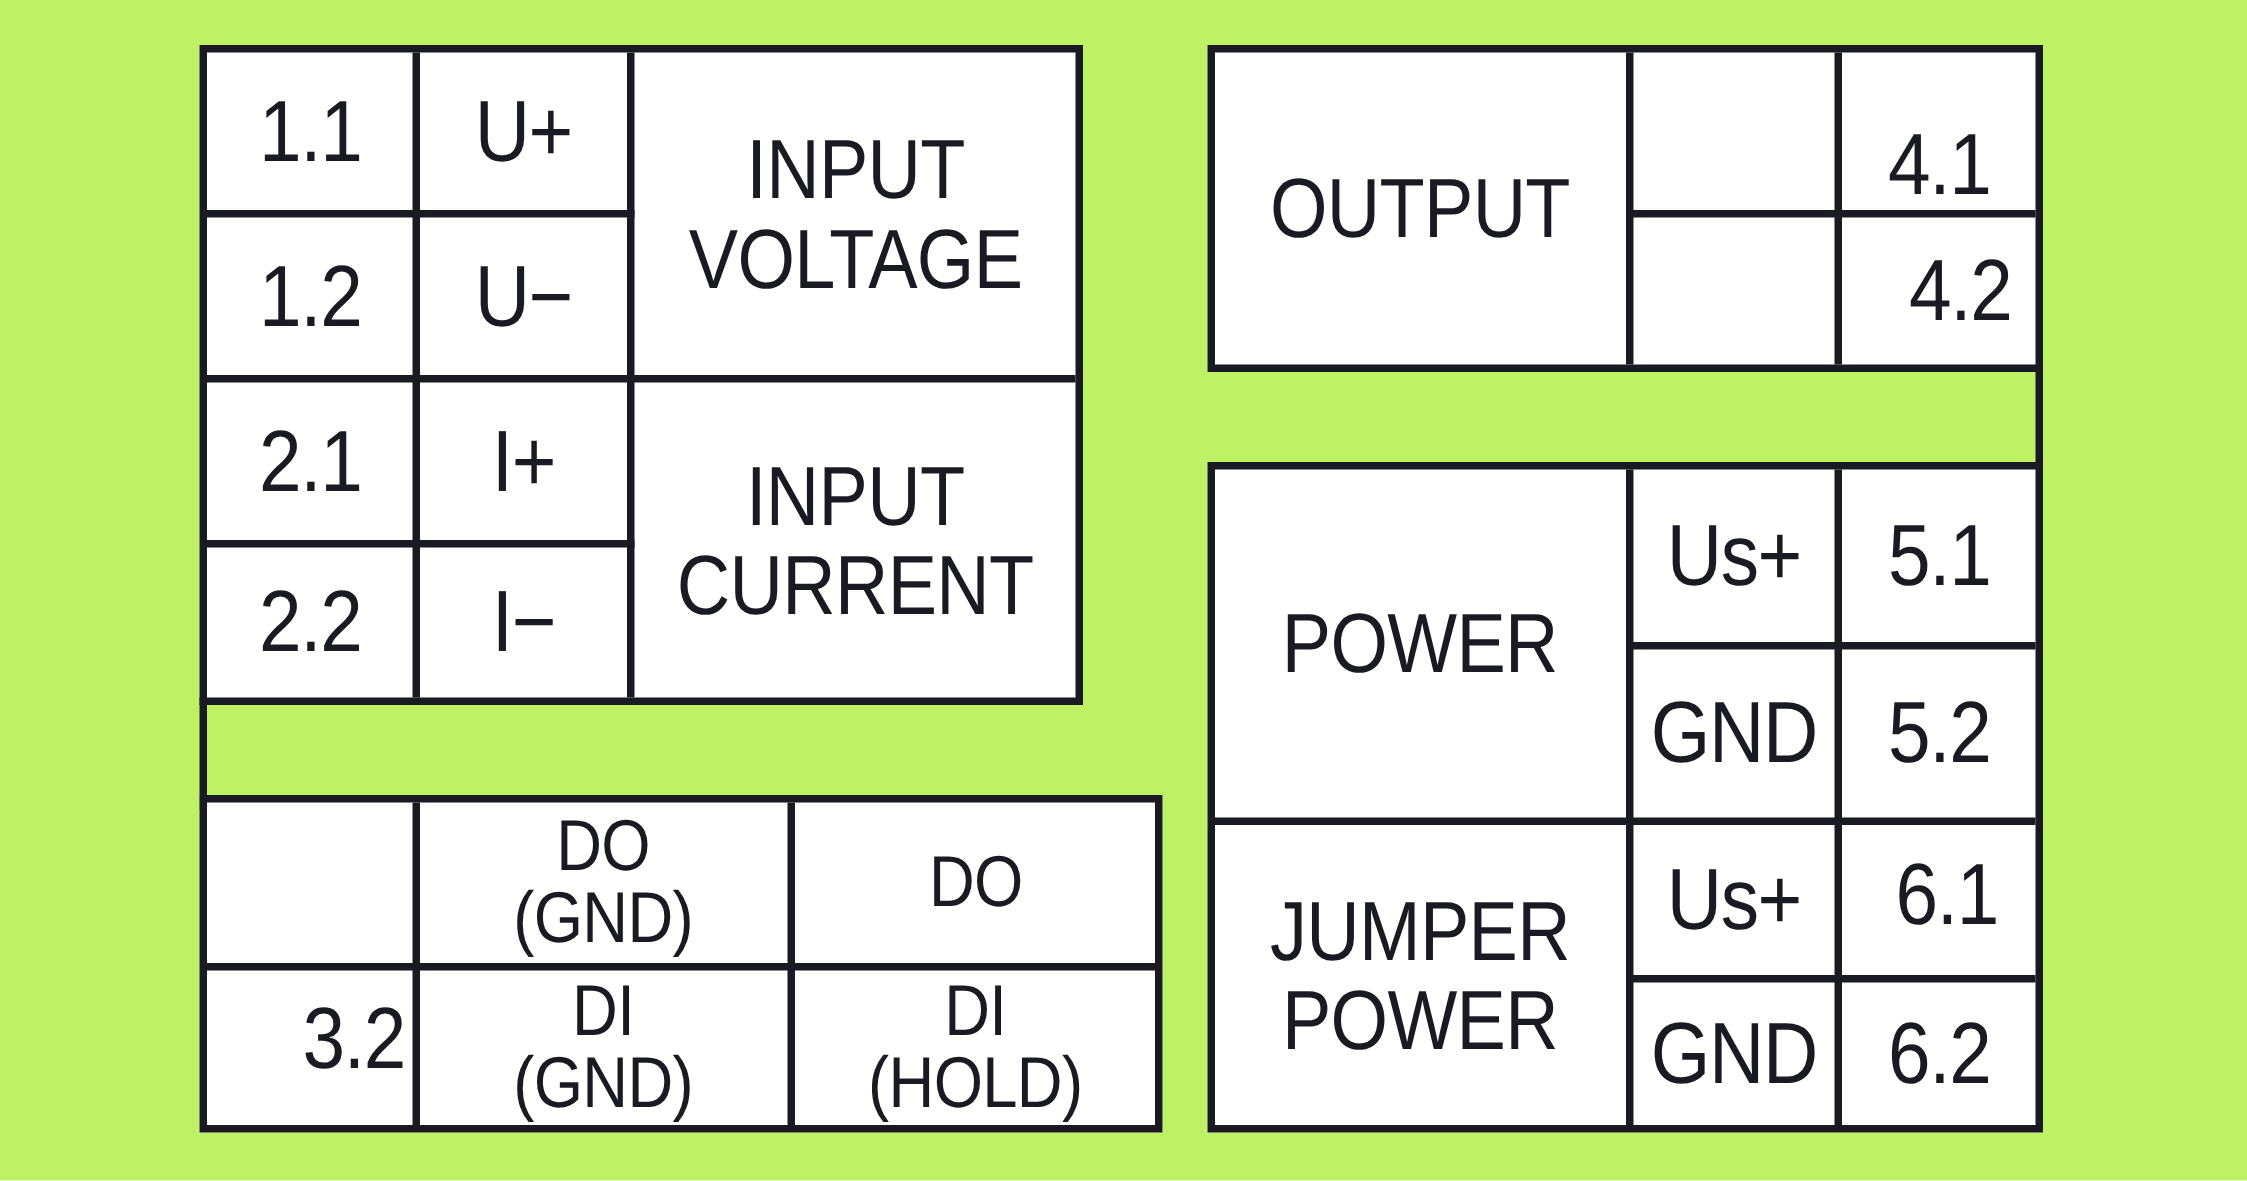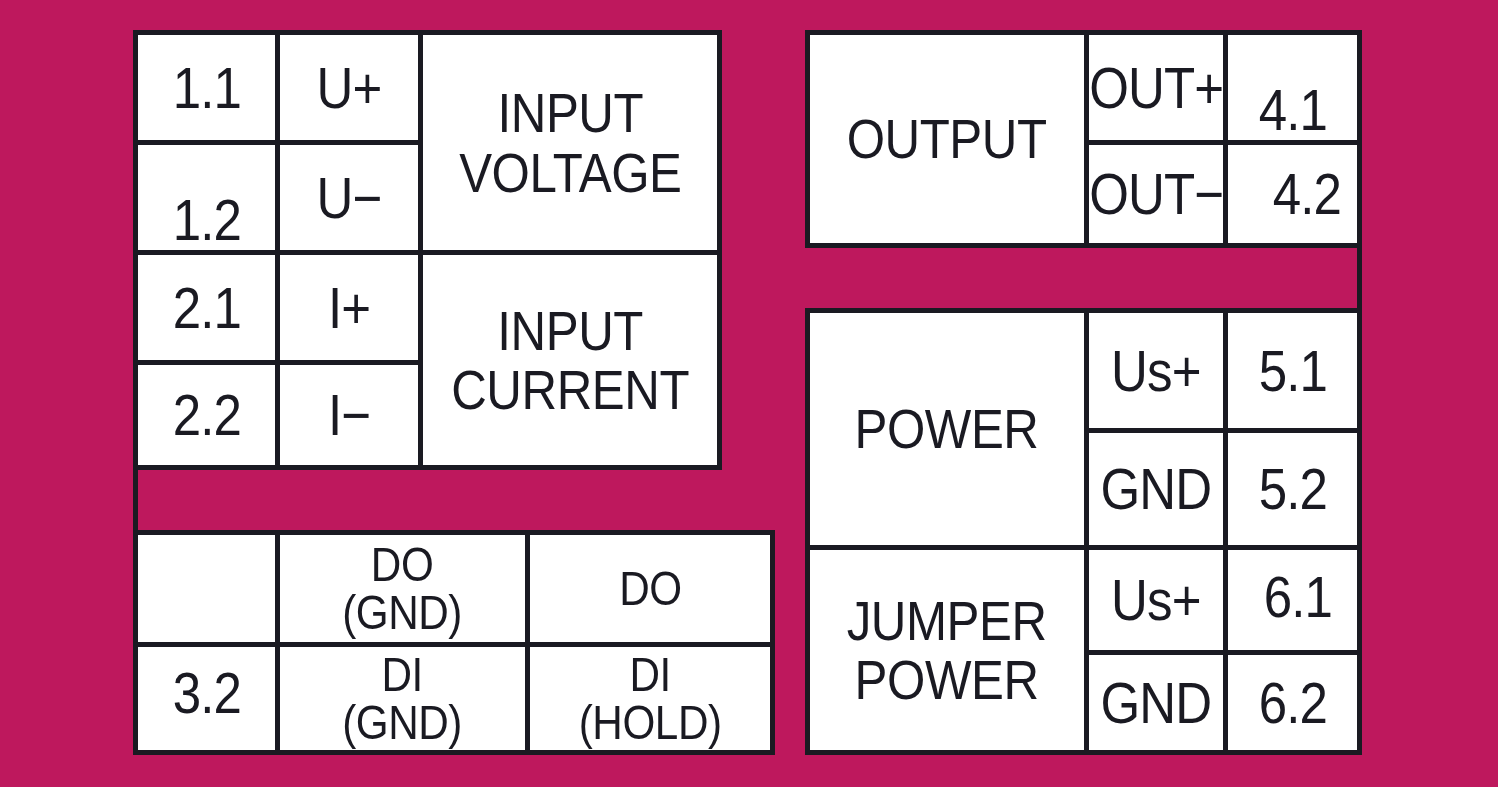--- a/index.html
+++ b/index.html
@@ -11,21 +11,21 @@
   body {
     width: 1498px;
     height: 787px;
     font-family: "Liberation Sans", sans-serif;
     overflow: hidden;
   }
   #canvas {
     position: relative;
     width: 1498px;
     height: 787px;
-    background: #be185d;
+    background: #bef264;
   }
 
   
   .block {
     position: absolute;
     box-sizing: border-box;
     border: 5px solid var(--ink);
     background: #ffffff;
   }
   .cell {
@@ -72,21 +72,21 @@
     <div class="rule-v" style="left:137px; top:0; width:5px; height:430px;"></div>
     <div class="rule-v" style="left:280px; top:0; width:5px; height:430px;"></div>
 
     <div class="rule-h" style="left:0; top:105px; width:285px; height:5px;"></div>
     <div class="rule-h" style="left:0; top:215px; width:579px; height:5px;"></div>
     <div class="rule-h" style="left:0; top:325px; width:285px; height:5px;"></div>
 
     <div class="cell" style="left:0; top:0; width:137px; height:105px;">
       <span class="txt t-num">1.1</span>
     </div>
-    <div class="cell" style="left:0; top:110px; width:137px; height:105px;align-items:flex-end;">
+    <div class="cell" style="left:0; top:110px; width:137px; height:105px;">
       <span class="txt t-num">1.2</span>
     </div>
     <div class="cell" style="left:0; top:220px; width:137px; height:105px;">
       <span class="txt t-num">2.1</span>
     </div>
     <div class="cell" style="left:0; top:330px; width:137px; height:100px;">
       <span class="txt t-num">2.2</span>
     </div>
 
     <div class="cell" style="left:142px; top:0; width:138px; height:105px;">
@@ -113,21 +113,21 @@
   </div>
 
   <div class="rule-v" style="left:133px; top:465px; width:5px; height:75px;"></div>
 
   <div class="block" style="left:133px; top:530px; width:642px; height:225px;">
 
     <div class="rule-v" style="left:137px; top:0; width:5px; height:215px;"></div>
     <div class="rule-v" style="left:387px; top:0; width:5px; height:215px;"></div>
     <div class="rule-h" style="left:0; top:107px; width:632px; height:5px;"></div>
 
-    <div class="cell" style="left:0; top:112px; width:137px; height:92px;">
+    <div class="cell" style="left:0; top:112px; width:137px; height:92px;justify-content:flex-end;">
       <span class="txt t-num">3.2</span>
     </div>
 
     <div class="cell" style="left:142px; top:0; width:245px; height:107px;">
       <span class="txt t-small">DO
 (GND)</span>
     </div>
     <div class="cell" style="left:142px; top:112px; width:245px; height:103px;">
       <span class="txt t-small">DI
 (GND)</span>
@@ -145,26 +145,20 @@
   <div class="block" style="left:805px; top:30px; width:557px; height:218px;">
 
     <div class="rule-v" style="left:274px; top:0; width:5px; height:208px;"></div>
     <div class="rule-v" style="left:413px; top:0; width:5px; height:208px;"></div>
     <div class="rule-h" style="left:274px; top:105px; width:273px; height:5px;"></div>
 
     <div class="cell" style="left:0; top:0; width:274px; height:208px;border-radius:31px;">
       <span class="txt t-name">OUTPUT</span>
     </div>
 
-    <div class="cell" style="left:279px; top:0; width:134px; height:105px;">
-      <span class="txt t-sig">OUT+</span>
-    </div>
-    <div class="cell" style="left:279px; top:110px; width:134px; height:98px;">
-      <span class="txt t-sig">OUT−</span>
-    </div>
 
     <div class="cell" style="left:418px; top:0; width:129px; height:105px;align-items:flex-end;">
       <span class="txt t-num">4.1</span>
     </div>
     <div class="cell" style="left:418px; top:110px; width:129px; height:98px;padding-left:28px;">
       <span class="txt t-num">4.2</span>
     </div>
   </div>
 
   <div class="rule-v" style="left:1357px; top:243px; width:5px; height:70px;"></div>

